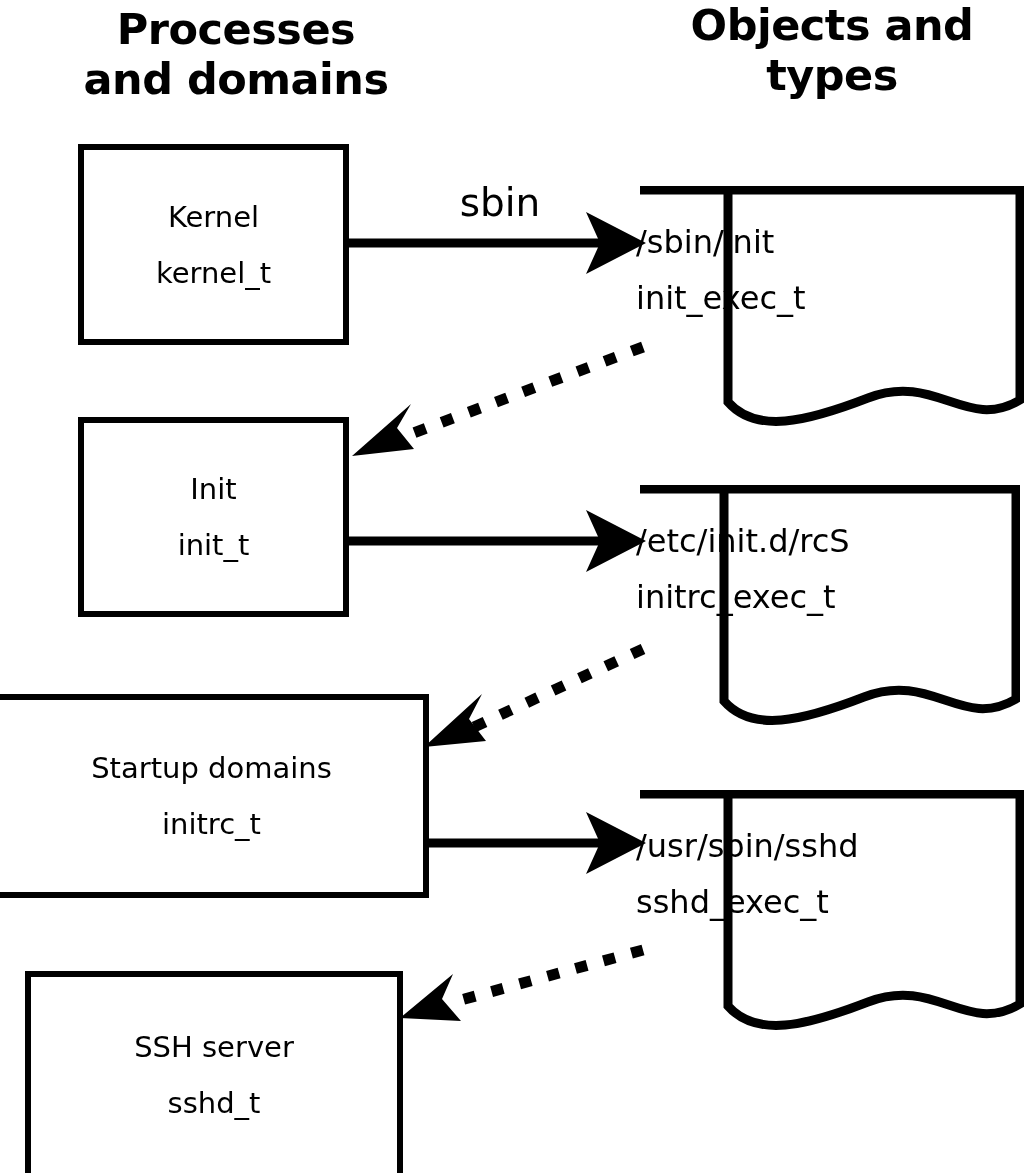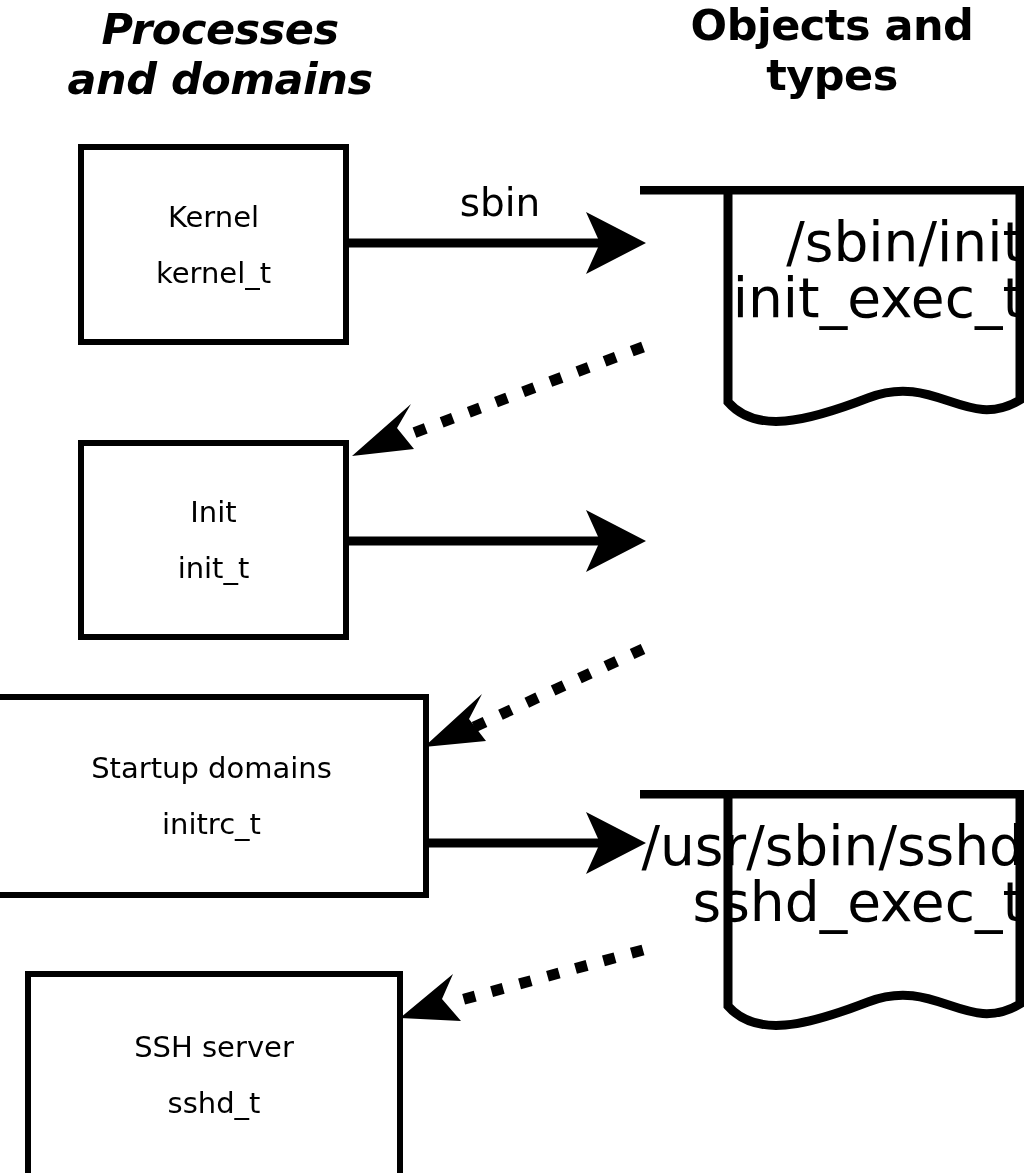--- a/index.html
+++ b/index.html
@@ -22,21 +22,21 @@
   
   .col-heading {
     position: absolute;
     font-weight: bold;
     font-size: 43px;
     line-height: 50px;
     text-align: center;
     white-space: pre-line;
     letter-spacing: -0.5px;
   }
-  #heading-left  { left: 40px;  top: 4px;  width: 360px; font-style: italic; }
+  #heading-left  { left: 56px;  top: 4px;  width: 360px; }
   #heading-right { left: 640px; top: 0;  width: 384px; }
 
   
   .proc-box {
     position: absolute;
     box-sizing: border-box;
     border: 6px solid #000000;
     background: #ffffff;
     display: flex;
     align-items: center;
@@ -44,40 +44,40 @@
     text-align: center;
   }
   .proc-box .box-text {
     font-size: 29px;
     line-height: 56px;
     white-space: pre-line;
     text-align: center;
   }
 
   #box-kernel  { left: 78px;  top: 144px;  width: 271px; height: 201px; }
-  #box-init    { left: 78px;  top: 440px;  width: 271px; height: 200px; }
+  #box-init    { left: 78px;  top: 417px;  width: 271px; height: 200px; }
   #box-initrc  { left: -6px;  top: 694px;  width: 435px; height: 204px; }
   #box-sshd    { left: 25px;  top: 971px;  width: 378px; height: 208px; }
 
   
   .doc-shape {
     position: absolute;
   }
   .doc-shape svg {
     position: absolute;
     left: 0;
     top: 0;
     display: block;
   }
   .doc-shape .doc-text {
     position: absolute;
     left: 0;
     width: 100%;
-    text-align: right;
-    font-size: 55px;
+    text-align: left;
+    font-size: 32px;
     line-height: 56px;
     white-space: pre-line;
   }
 
   #doc-init   { left: 636px; top: 186px; width: 388px; height: 248px; }
   #doc-initrc { left: 636px; top: 485px; width: 384px; height: 248px; }
   #doc-sshd   { left: 636px; top: 790px; width: 388px; height: 248px; }
   #doc-init   .doc-text,
   #doc-initrc .doc-text,
   #doc-sshd   .doc-text { top: 28px; }
@@ -169,20 +169,27 @@
   </div>
 
   <div class="doc-shape" id="doc-init">
     <svg width="388" height="248" viewBox="0 0 388 248">
       <path d="M4 4 H384 V214 C330 246 300 186 232 212 C170 236 120 248 92 216 V4 Z" fill="#ffffff" stroke="#000000" stroke-width="9" stroke-linejoin="miter"></path>
     </svg>
     <div class="doc-text">/sbin/init
 init_exec_t</div>
   </div>
 
+  <div class="doc-shape" id="doc-initrc">
+    <svg width="384" height="248" viewBox="0 0 384 248">
+      <path d="M4 4 H380 V214 C326 246 296 186 228 212 C166 236 116 248 88 216 V4 Z" fill="#ffffff" stroke="#000000" stroke-width="9" stroke-linejoin="miter"></path>
+    </svg>
+    <div class="doc-text">/etc/init.d/rcS
+initrc_exec_t</div>
+  </div>
 
   <div class="doc-shape" id="doc-sshd">
     <svg width="388" height="248" viewBox="0 0 388 248">
       <path d="M4 4 H384 V214 C330 246 300 186 232 212 C170 236 120 248 92 216 V4 Z" fill="#ffffff" stroke="#000000" stroke-width="9" stroke-linejoin="miter"></path>
     </svg>
     <div class="doc-text">/usr/sbin/sshd
 sshd_exec_t</div>
   </div>
 
 </div>

